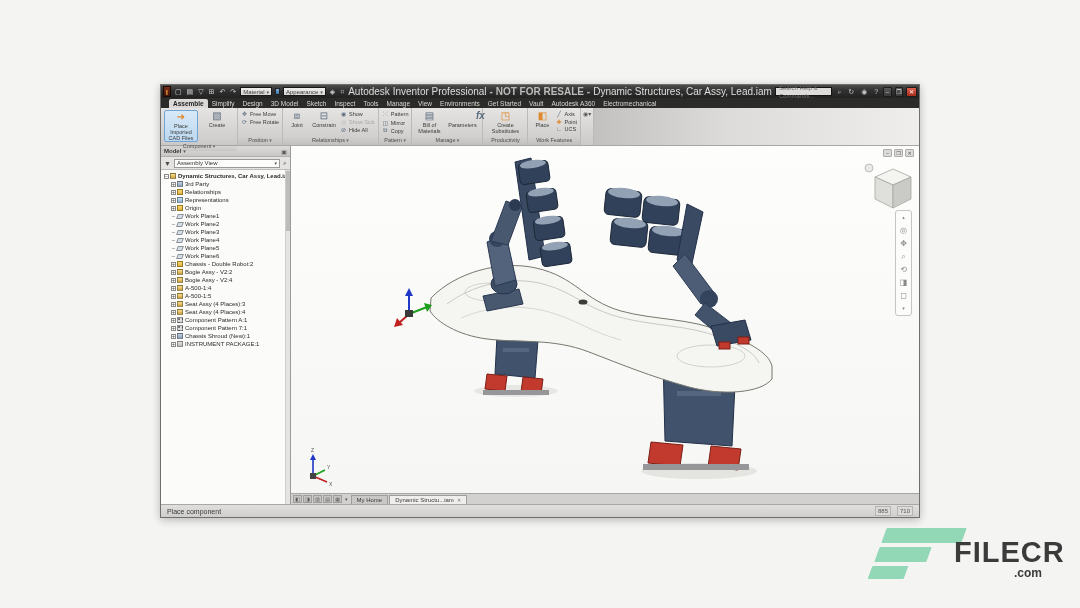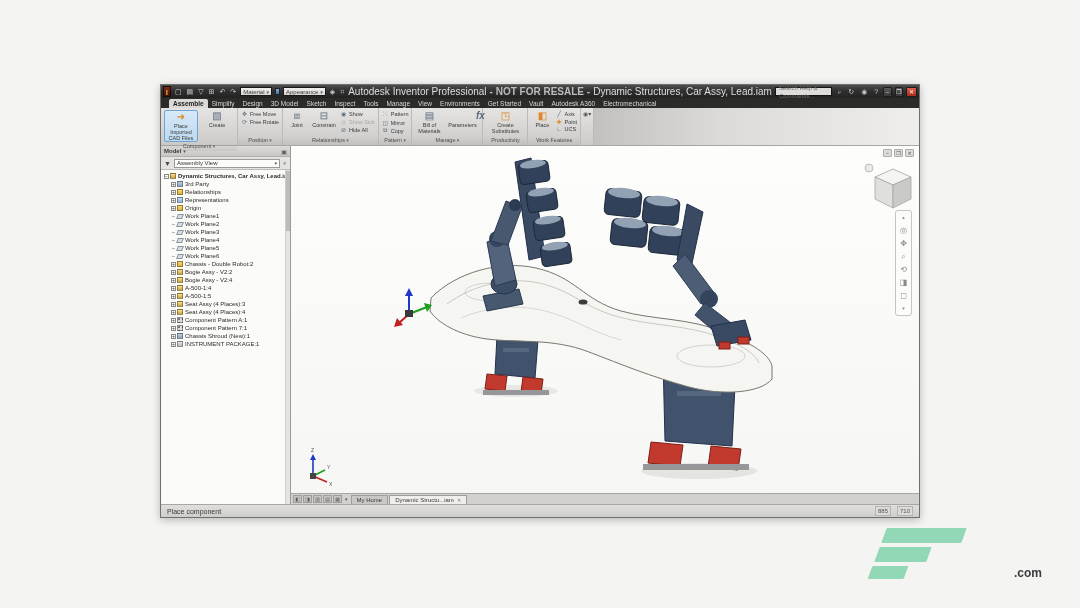--- a/index.html
+++ b/index.html
@@ -621,15 +621,16 @@
         <span>885</span>
         <span>710</span>
       </div>
     </div>
   </div>
 
   <div class="filecr">
     <div class="fbar b1"></div>
     <div class="fbar b2"></div>
     <div class="fbar b3"></div>
+    <div class="fname">FILECR</div>
     <div class="ftld">.com</div>
   </div>
 </div>
 
 </body></html>

